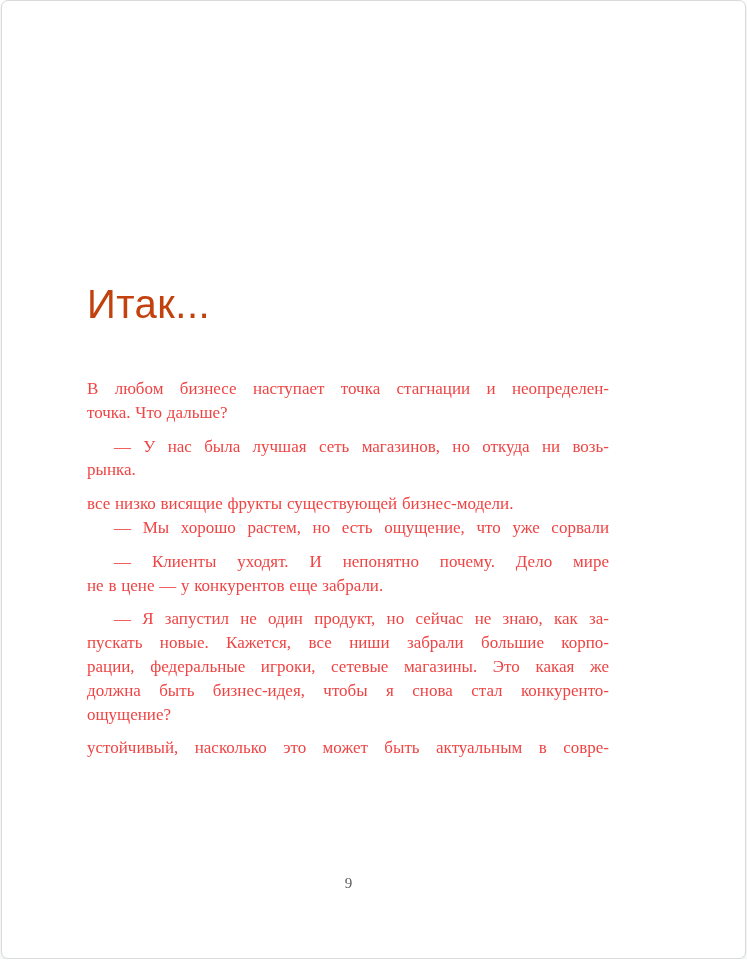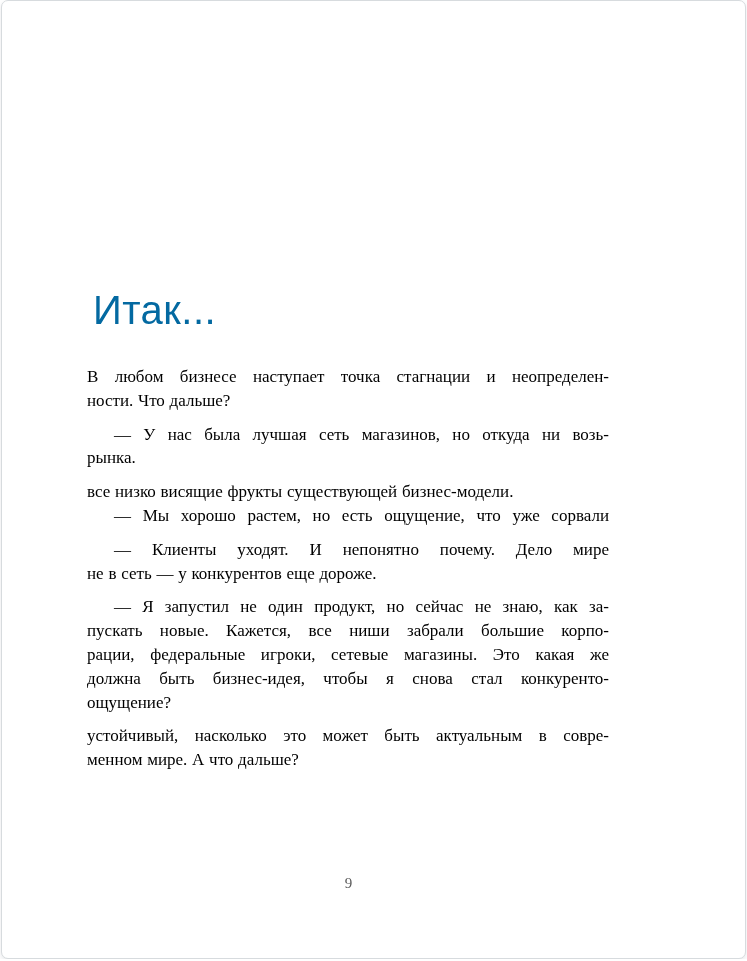--- a/index.html
+++ b/index.html
@@ -18,34 +18,34 @@
       border-radius: 7px;
       box-shadow: 0 2px 5px rgba(120,130,140,0.18);
       box-sizing: border-box;
       overflow: hidden;
     }
     .content {
       padding-left: 85px;
       padding-right: 136px;
     }
     .heading {
-      margin: 6px;
+      margin: 0;
       padding-top: 280px;
       font-family: "Liberation Sans", "DejaVu Sans", sans-serif;
       font-weight: 300;
       font-size: 40px;
       line-height: 1.15;
       letter-spacing: 0.5px;
-      color: #0369a1;
+      color: #c2410c;
     }
     .body-text {
-      margin-top: 32px;
+      margin-top: 50px;
       font-size: 17px;
       line-height: 23.8px;
-      color: #000000;
+      color: #ef4444;
     }
     .paragraph {
       margin: 0 0 10px 0;
     }
     .line {
       text-align: justify;
       text-align-last: justify;
       word-spacing: 0.5px;
     }
     .line.last {
@@ -66,41 +66,40 @@
   </style>
 </head>
 <body>
 
 <div class="page">
   <div class="content">
     <h1 class="heading">Итак...</h1>
     <div class="body-text">
         <div class="paragraph">
           <div class="line">В любом бизнесе наступает точка стагнации и неопределен-</div>
-          <div class="line last">ности. Что дальше?</div>
+          <div class="line last">точка. Что дальше?</div>
         </div>
         <div class="paragraph">
           <div class="line indented">— У нас была лучшая сеть магазинов, но откуда ни возь-</div>
           <div class="line last">рынка.</div>
         </div>
         <div class="paragraph">
           <div class="line last">все низко висящие фрукты существующей бизнес-модели.</div>
           <div class="line indented">— Мы хорошо растем, но есть ощущение, что уже сорвали</div>
         </div>
         <div class="paragraph">
           <div class="line indented">— Клиенты уходят. И непонятно почему. Дело мире</div>
-          <div class="line last">не в сеть — у конкурентов еще дороже.</div>
+          <div class="line last">не в цене — у конкурентов еще забрали.</div>
         </div>
         <div class="paragraph">
           <div class="line indented">— Я запустил не один продукт, но сейчас не знаю, как за-</div>
           <div class="line">пускать новые. Кажется, все ниши забрали большие корпо-</div>
           <div class="line">рации, федеральные игроки, сетевые магазины. Это какая же</div>
           <div class="line">должна быть бизнес-идея, чтобы я снова стал конкуренто-</div>
           <div class="line last">ощущение?</div>
         </div>
         <div class="paragraph">
           <div class="line">устойчивый, насколько это может быть актуальным в совре-</div>
-          <div class="line last">менном мире. А что дальше?</div>
         </div>
       </div>
   </div>
   <div class="page-number">9</div>
 </div>
 
 </body></html>

